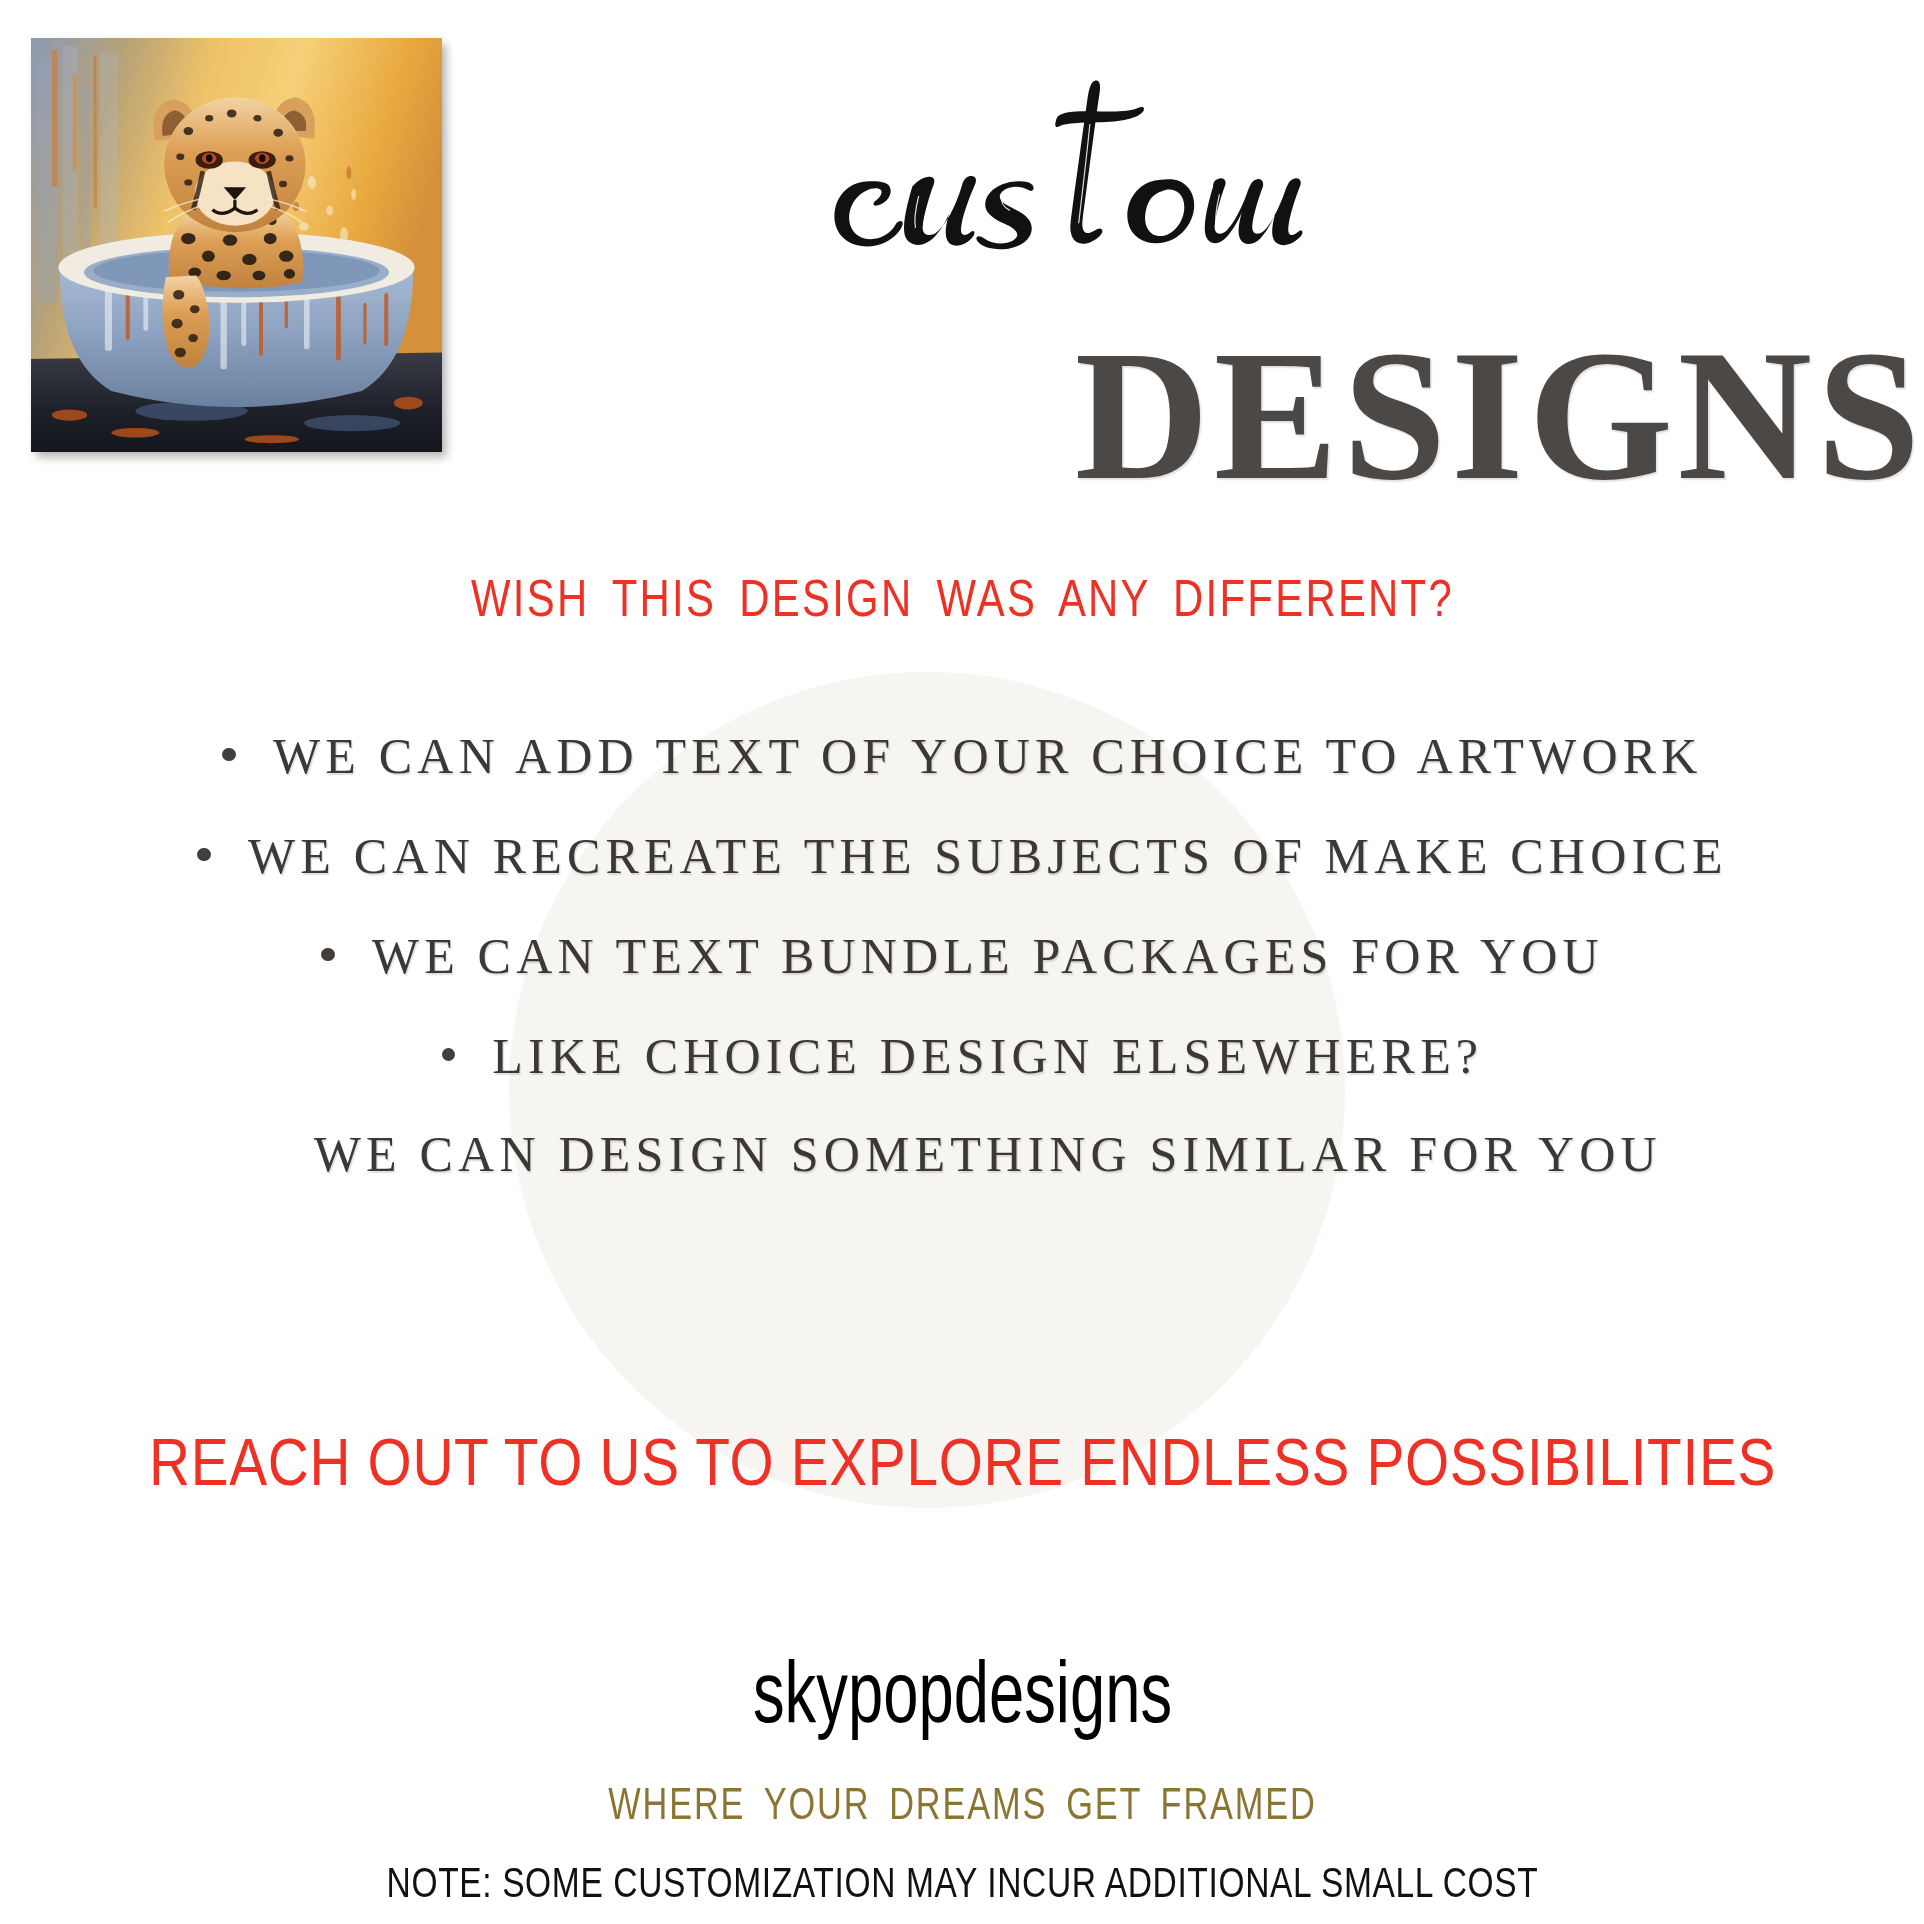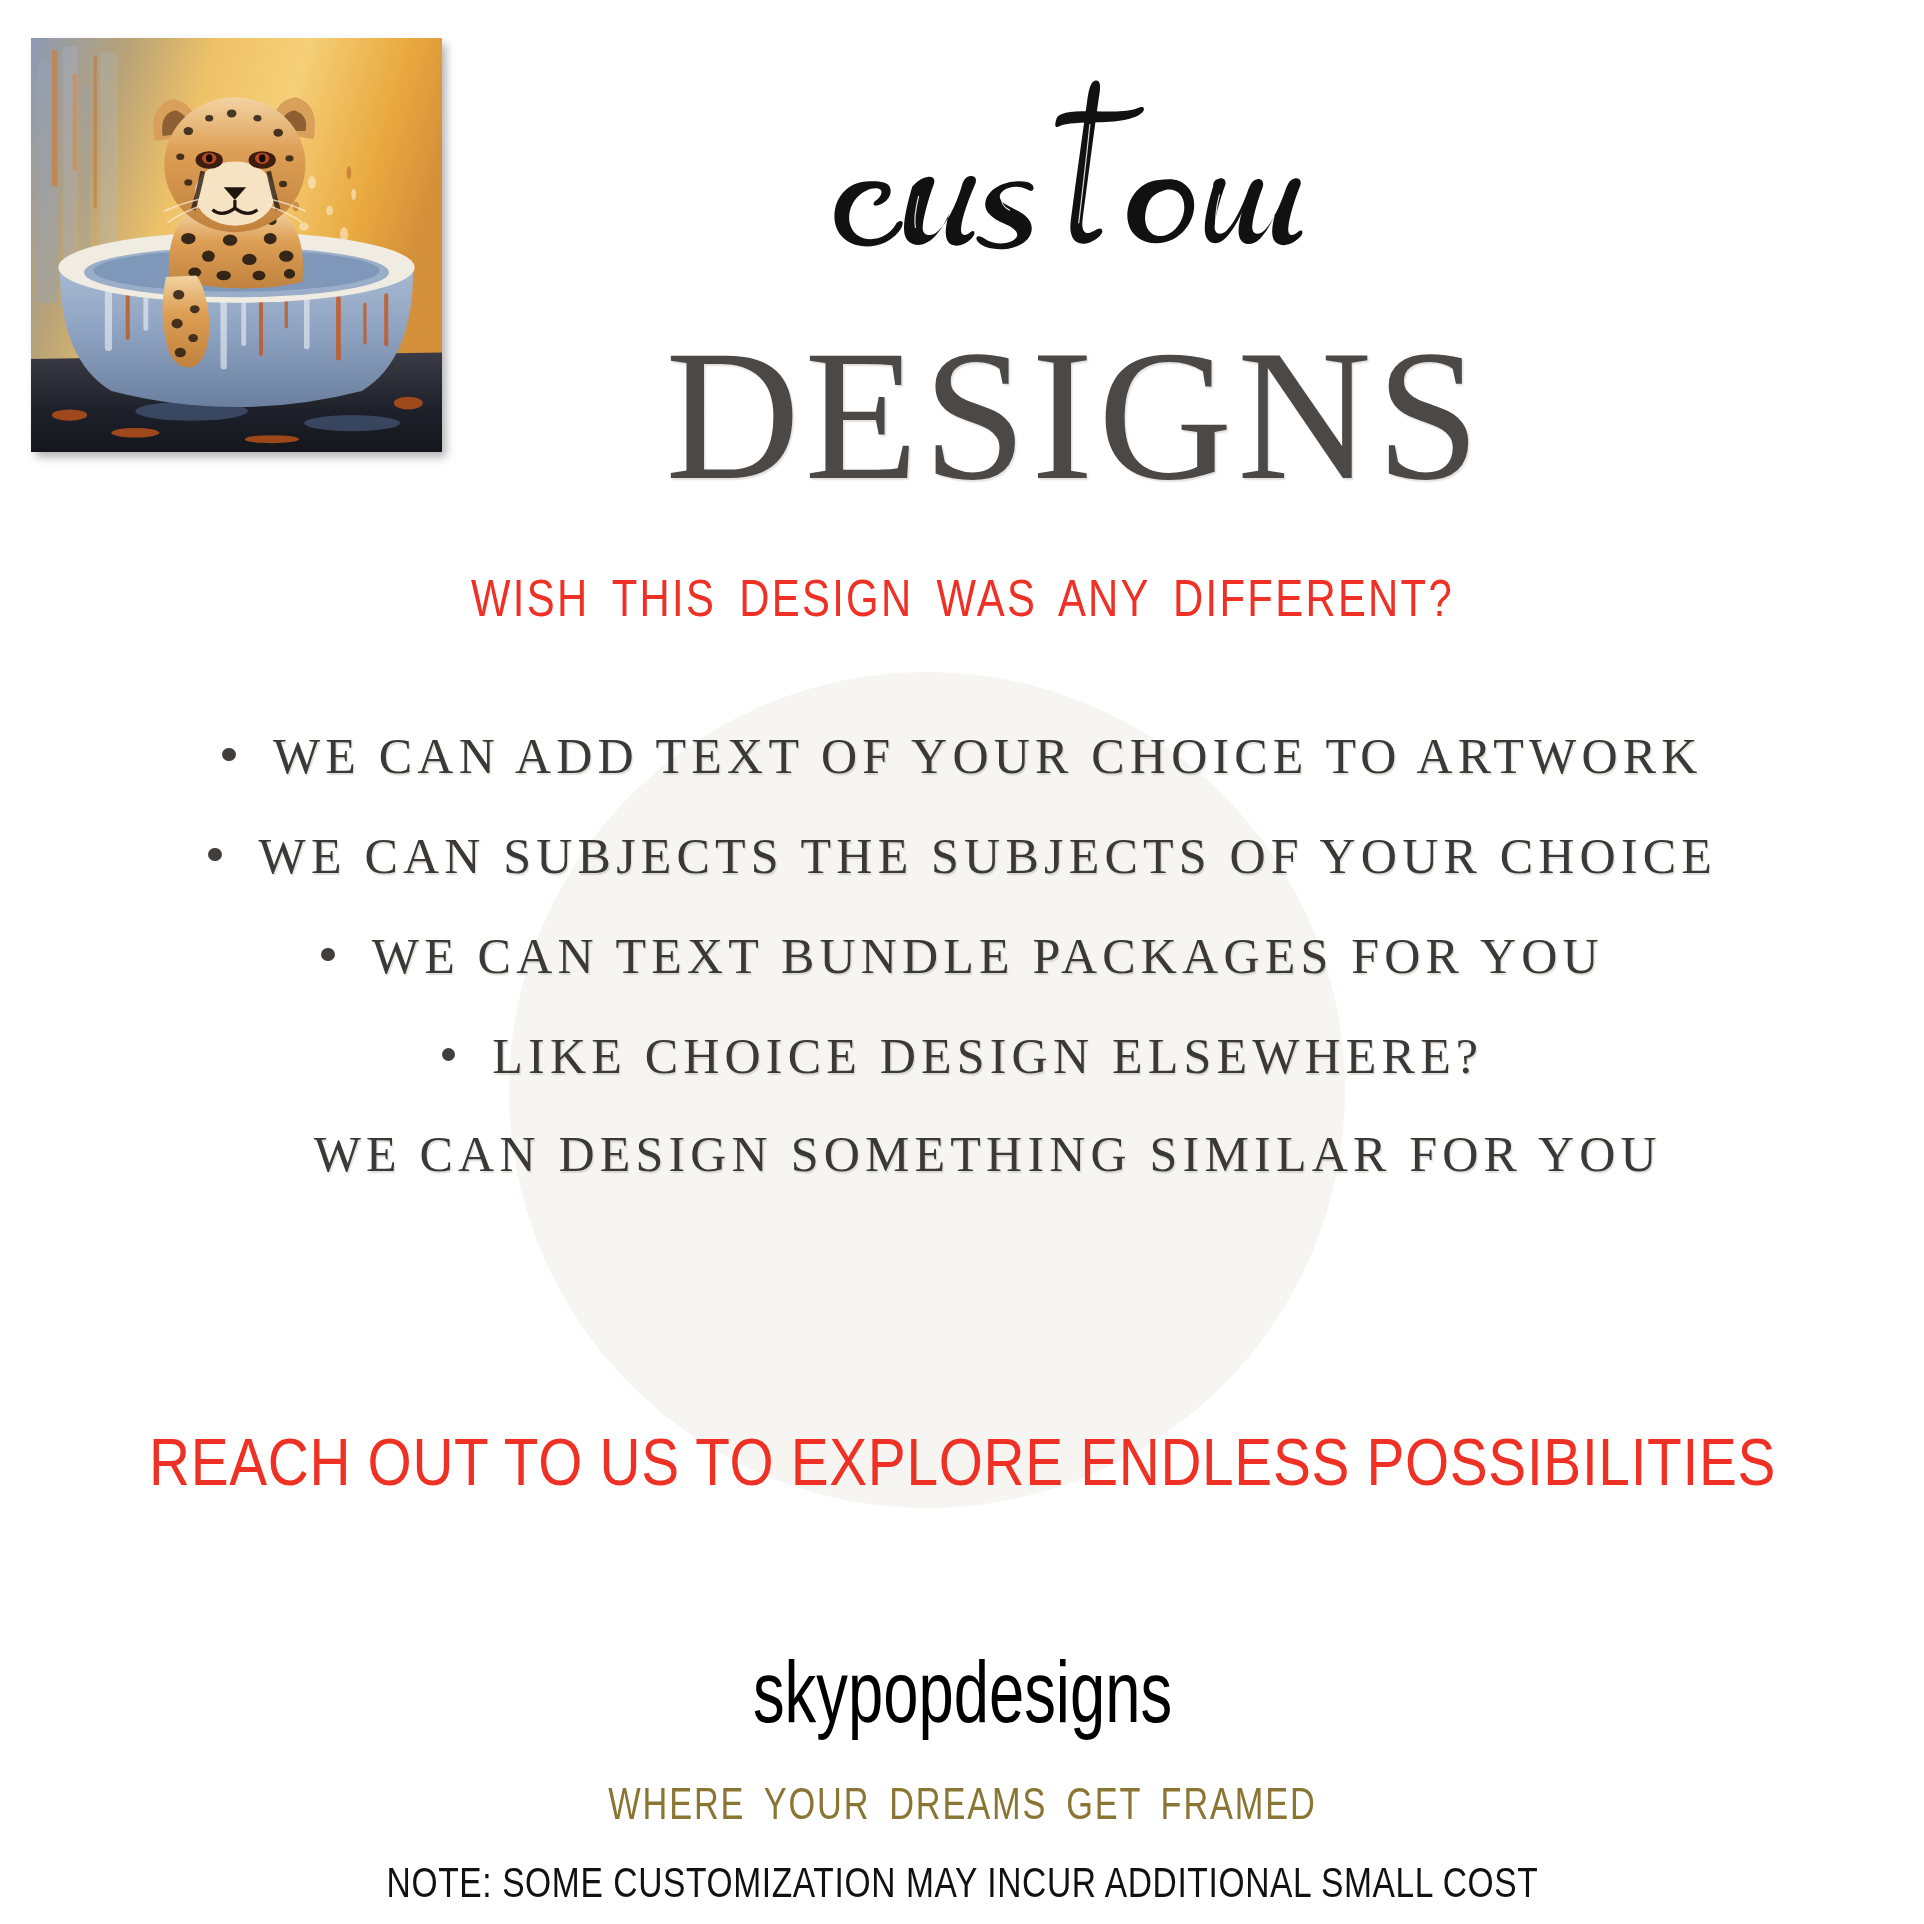--- a/index.html
+++ b/index.html
@@ -53,27 +53,27 @@
     box-sizing: border-box;
     z-index: 4;
   }
   #custom-script svg { display: inline-block; }
 
   #designs-heading {
     position: absolute;
     left: 0;
     top: 322px;
     width: 1925px;
-    text-align: center;
+    text-align: right;
     padding-left: 225px;
     box-sizing: border-box;
     font-family: "Liberation Serif", serif;
     font-size: 186px;
     line-height: 1;
-    font-weight: 400;
+    font-weight: 700;
     letter-spacing: 4.8px;
     color: #4b4846;
     z-index: 4;
     text-shadow: 1.6px 2.4px 1.6px rgba(0,0,0,0.12);
   }
 
   #subtitle-question {
     position: absolute;
     left: 0;
     top: 573px;
@@ -406,21 +406,21 @@
 <ul id="benefits-list">
   <li class="benefit-row">
     <span class="benefit-inner">
       <span class="bullet-dot"></span>
       <span class="benefit-text">WE CAN ADD TEXT OF YOUR CHOICE TO ARTWORK</span>
     </span>
   </li>
   <li class="benefit-row">
     <span class="benefit-inner">
       <span class="bullet-dot"></span>
-      <span class="benefit-text">WE CAN SUBJECTS THE SUBJECTS OF YOUR CHOICE</span>
+      <span class="benefit-text">WE CAN RECREATE THE SUBJECTS OF MAKE CHOICE</span>
     </span>
   </li>
   <li class="benefit-row">
     <span class="benefit-inner">
       <span class="bullet-dot"></span>
       <span class="benefit-text">WE CAN TEXT BUNDLE PACKAGES FOR YOU</span>
     </span>
   </li>
   <li class="benefit-row">
     <span class="benefit-inner">

